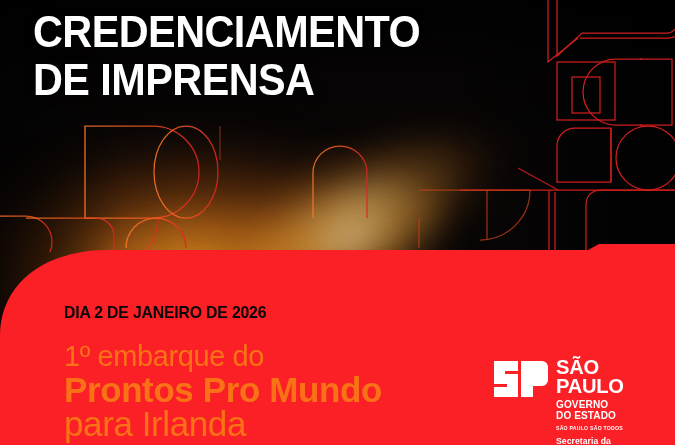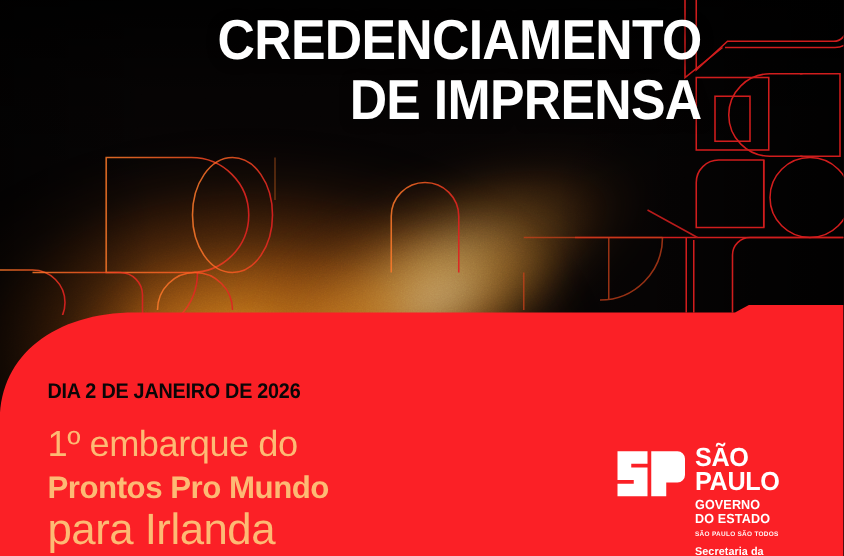--- a/index.html
+++ b/index.html
@@ -77,60 +77,59 @@
   .red-panel{
     position:absolute;
     left:0; top:244px;
     width:675px; height:201px;
   }
   .red-panel svg{display:block;}
 
   
   .title-block{
     position:absolute;
-    left:46px; top:8px;
+    left:33px; top:8px;
     width:560px;
     z-index:6;
-    text-align:right;
   }
   .title-line{
     color:#ffffff;
     font-weight:700;
     font-size:45px;
     line-height:48px;
     letter-spacing:-0.6px;
     transform:scaleX(.92);
     transform-origin:left center;
     white-space:nowrap;
     text-shadow:0 2px 10px rgba(0,0,0,.55);
   }
 
   
   .lower-text{
     position:absolute;
-    left:38px; top:303px;
+    left:64px; top:303px;
     z-index:7;
   }
   .date-line{
     color:#0a0607;
     font-weight:700;
     font-size:17px;
     letter-spacing:-0.2px;
     line-height:20px;
     transform:scaleX(.93);
     transform-origin:left center;
     white-space:nowrap;
   }
   .lede{
     margin-top:16px;
-    color:#fdba74;
+    color:#f97316;
     white-space:nowrap;
   }
   .lede-1{font-weight:400; font-size:29px; line-height:34px; letter-spacing:-.4px;}
-  .lede-2{font-weight:700; font-size:25px; line-height:34px; letter-spacing:-.4px;}
+  .lede-2{font-weight:700; font-size:35px; line-height:34px; letter-spacing:-.4px;}
   .lede-3{font-weight:400; font-size:35px; line-height:34px; letter-spacing:-.4px;}
 
   
   .sp-logo{
     position:absolute;
     left:492px; top:357px;
     z-index:8;
     display:flex;
     align-items:flex-start;
   }

